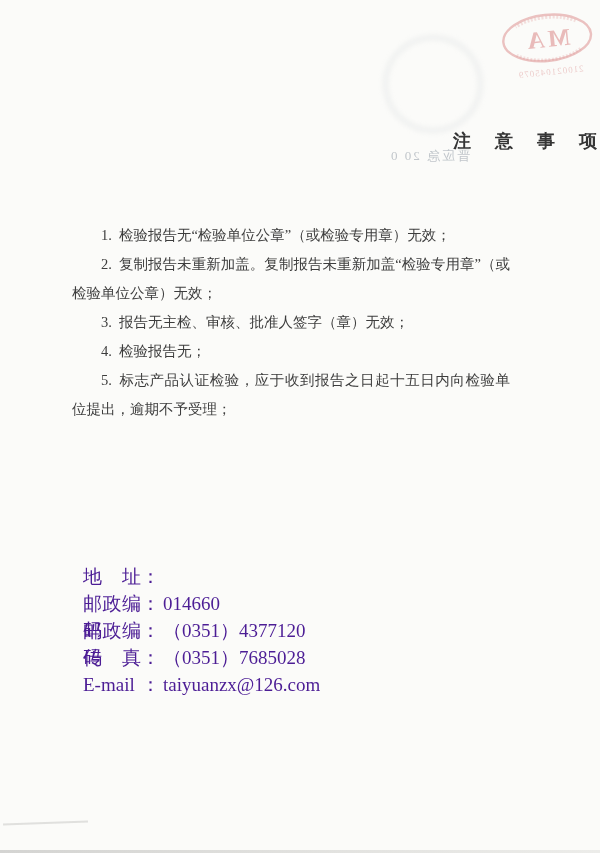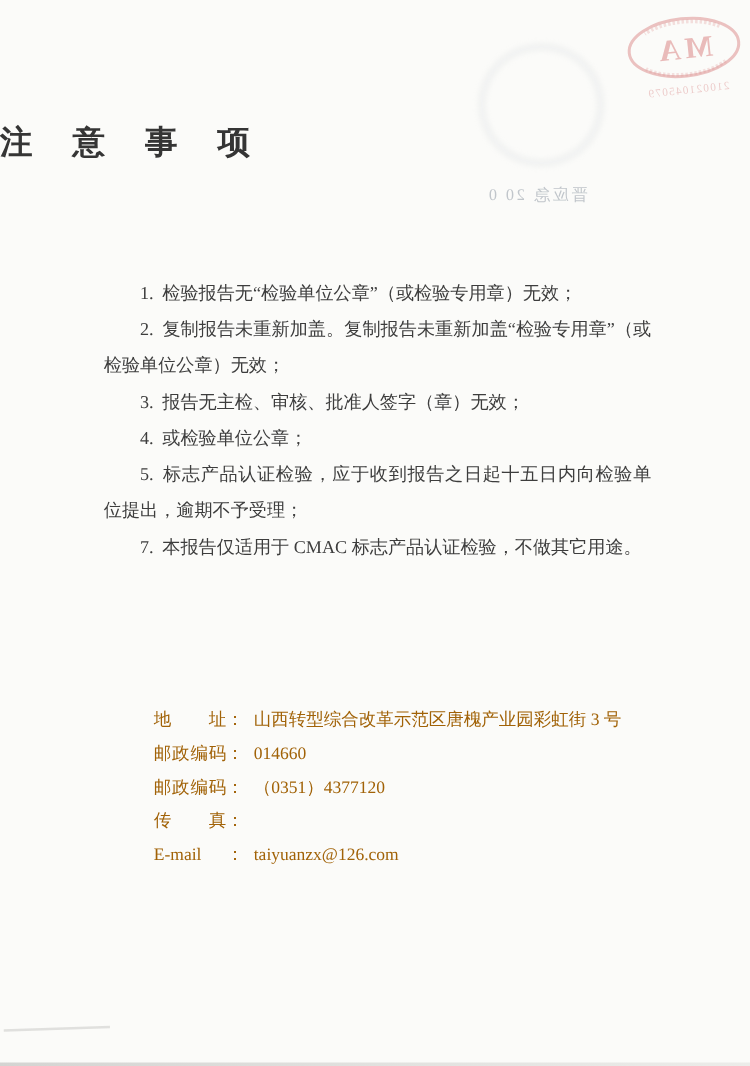--- a/index.html
+++ b/index.html
@@ -6,22 +6,22 @@
   body{
     width:600px;height:853px;position:relative;overflow:hidden;
     background:#fbfbf9;
     font-family:"Liberation Serif","DejaVu Serif",serif;
     color:#3d3d3d;
   }
   .page{position:absolute;inset:0;}
 
   
   .title{
-    position:absolute;top:99px;left:0;width:100%;
-    text-align:left;font-size:26px;line-height:29px;
+    position:absolute;top:127px;left:0;width:100%;
+    text-align:right;font-size:18px;line-height:29px;
     letter-spacing:3px;color:#353535;font-weight:600;
   }
 
   
   .faint-stamp{
     position:absolute;left:382px;top:34px;width:88px;height:86px;
     border-radius:50%;
     border:7px solid rgba(198,206,214,0.16);
     filter:blur(2px);
   }
@@ -34,29 +34,29 @@
     white-space:nowrap;
   }
 
   
   .stamp{
     position:absolute;left:496px;top:11px;width:102px;height:70px;
     transform:rotate(-6deg);opacity:.8;
   }
 
   
-  .notices{position:absolute;top:221px;left:83px;width:438px;}
+  .notices{position:absolute;top:221px;left:72px;width:438px;}
   .notice{
     margin:0;font-size:14.5px;line-height:29px;
     text-align:justify;text-indent:29px;color:#3d3d3d;
   }
   .notice .num{padding-right:7px;}
 
   
-  .contact{position:absolute;top:563px;left:83px;width:470px;font-size:14px;color:#a16207;margin-left:40px;}
+  .contact{position:absolute;top:563px;left:83px;width:470px;font-size:19px;color:#4c1d95;}
   .contact-row{height:27px;line-height:27px;display:flex;align-items:baseline;}
   .c-label{
     width:58px;display:inline-block;
     text-align:justify;text-align-last:justify;
   }
   .c-colon{width:14px;display:inline-block;}
   .c-value{margin-left:8px;white-space:nowrap;}
 
   
   .scan-bottom{
@@ -87,44 +87,43 @@
       <path d="M 18 41 A 39 18 0 0 0 82 41" fill="none" stroke="#d88080" stroke-width="3" stroke-dasharray="2 1.6" opacity="0.28"></path>
       <text x="50" y="36" text-anchor="middle" font-family="Liberation Serif, DejaVu Serif, serif" font-size="24" font-weight="bold" letter-spacing="3" fill="#d26a6a" opacity="0.55">MA</text>
       <text x="50" y="64" text-anchor="middle" font-family="Liberation Serif, DejaVu Serif, serif" font-size="9" letter-spacing="1" fill="#d88686" opacity="0.5">210021045079</text>
     </g>
   </svg>
 
   <div class="notices">
     <p class="notice"><span class="num">1.</span><span>检验报告无“检验单位公章”（或检验专用章）无效；</span></p>
     <p class="notice"><span class="num">2.</span><span>复制报告未重新加盖。复制报告未重新加盖“检验专用章”（或检验单位公章）无效；</span></p>
     <p class="notice"><span class="num">3.</span><span>报告无主检、审核、批准人签字（章）无效；</span></p>
-    <p class="notice"><span class="num">4.</span><span>或检验单位公章；</span></p>
+    <p class="notice"><span class="num">4.</span><span>检验报告无；</span></p>
     <p class="notice"><span class="num">5.</span><span>标志产品认证检验，应于收到报告之日起十五日内向检验单位提出，逾期不予受理；</span></p>
-    <p class="notice"><span class="num">7.</span><span>本报告仅适用于 CMAC 标志产品认证检验，不做其它用途。</span></p>
   </div>
 
   <div class="contact">
     <div class="contact-row">
       <span class="c-label">地　址</span>
         <span class="c-colon">：</span>
-        <span class="c-value">山西转型综合改革示范区唐槐产业园彩虹街 3 号</span>
     </div>
     <div class="contact-row">
       <span class="c-label">邮政编码</span>
         <span class="c-colon">：</span>
         <span class="c-value">014660</span>
     </div>
     <div class="contact-row">
       <span class="c-label">邮政编码</span>
         <span class="c-colon">：</span>
         <span class="c-value">（0351）4377120</span>
     </div>
     <div class="contact-row">
       <span class="c-label">传　真</span>
         <span class="c-colon">：</span>
+        <span class="c-value">（0351）7685028</span>
     </div>
     <div class="contact-row">
       <span class="c-label">E-mail</span>
         <span class="c-colon">：</span>
         <span class="c-value">taiyuanzx@126.com</span>
     </div>
   </div>
 
   <div class="scan-corner"></div>
   <div class="scan-bottom"></div>

